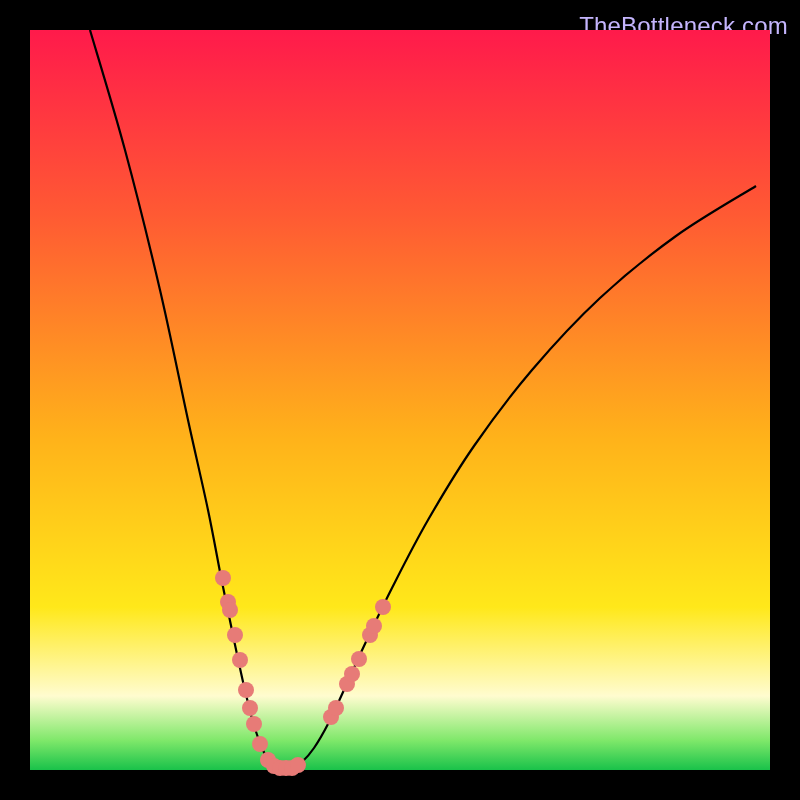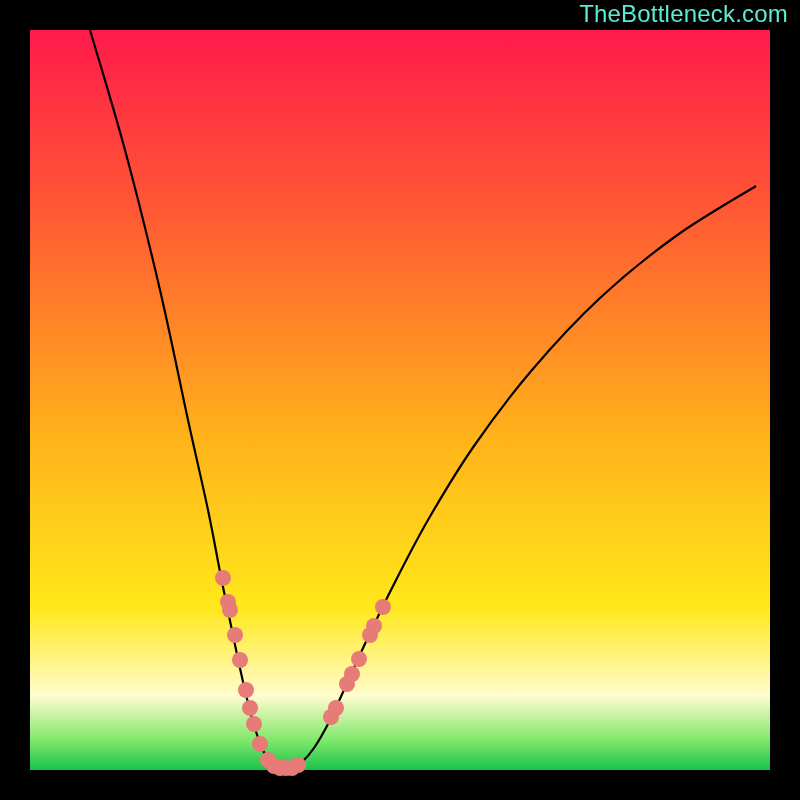--- a/index.html
+++ b/index.html
@@ -32,23 +32,23 @@
       var(--c-upper) 25%,
       var(--c-mid) 55%,
       var(--c-low) 78%,
       var(--c-cream) 90%,
       var(--c-green1) 96%,
       var(--c-green2) 100%
     );
   }
   .watermark {
     position: absolute;
-    top: 0;
+    top: 12px;
     right: 12px;
-    color: #5eead4;
+    color: #c4b5fd;
     font-size: 24px;
     font-weight: 500;
     letter-spacing: 0.2px;
     user-select: none;
   }
   svg.curve {
     position: absolute;
     left: 0;
     top: 0;
     width: 740px;

